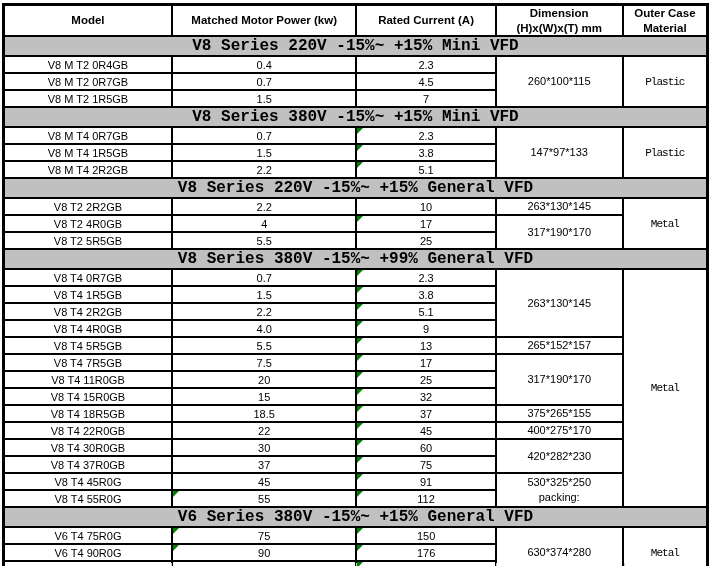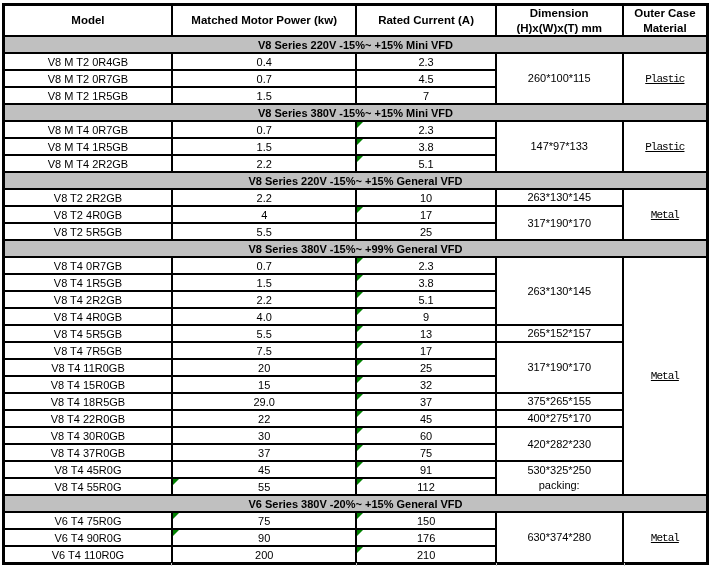--- a/index.html
+++ b/index.html
@@ -32,29 +32,29 @@
     font-weight: bold;
     font-size: 11.5px;
     height: 29px;
     line-height: 1.25;
     background: #fff;
   }
   tr.data-row td { height: 15px; font-size: 11px; font-weight: normal; }
   td.band {
     background: var(--band-bg, #c0c0c0);
     font-weight: bold;
-    font-size: 11px;
+    font-size: 16px;
     height: 15px;
+    font-family: Liberation Mono, monospace;
   }
   td.cell { position: relative; }
   td.material-cell {
     font-family: "Liberation Mono", monospace;
     font-size: 11px;
     letter-spacing: -1px;
-    text-decoration: underline;
   }
   td.dim-cell { line-height: 1.35; }
   span.flag {
     position: absolute;
     top: 0; left: 0;
     width: 0; height: 0;
     border-top: 6px solid var(--flag-color, #008000);
     border-right: 6px solid transparent;
   }
   
@@ -216,21 +216,21 @@
           <td class="cell power-cell">20</td>
           <td class="cell current-cell"><span class="flag"></span>25</td>
         </tr>
         <tr class="data-row">
           <td class="cell model-cell">V8 T4 15R0GB</td>
           <td class="cell power-cell">15</td>
           <td class="cell current-cell"><span class="flag"></span>32</td>
         </tr>
         <tr class="data-row">
           <td class="cell model-cell">V8 T4 18R5GB</td>
-          <td class="cell power-cell">29.0</td>
+          <td class="cell power-cell">18.5</td>
           <td class="cell current-cell"><span class="flag"></span>37</td>
           <td class="cell dim-cell" rowspan="1">
             <div>375*265*155</div>
           </td>
         </tr>
         <tr class="data-row">
           <td class="cell model-cell">V8 T4 22R0GB</td>
           <td class="cell power-cell">22</td>
           <td class="cell current-cell"><span class="flag"></span>45</td>
           <td class="cell dim-cell" rowspan="1">
@@ -258,21 +258,21 @@
             <div>530*325*250</div>
             <div>packing:</div>
           </td>
         </tr>
         <tr class="data-row">
           <td class="cell model-cell">V8 T4 55R0G</td>
           <td class="cell power-cell"><span class="flag"></span>55</td>
           <td class="cell current-cell"><span class="flag"></span>112</td>
         </tr>
         <tr>
-          <td class="band" colspan="5">V6 Series 380V -20%~ +15%  General VFD</td>
+          <td class="band" colspan="5">V6 Series 380V -15%~ +15%  General VFD</td>
         </tr>
         <tr class="data-row">
           <td class="cell model-cell">V6 T4 75R0G</td>
           <td class="cell power-cell"><span class="flag"></span>75</td>
           <td class="cell current-cell"><span class="flag"></span>150</td>
           <td class="cell dim-cell" rowspan="3">
             <div>630*374*280</div>
           </td>
           <td class="cell material-cell" rowspan="3">Metal</td>
         </tr>

